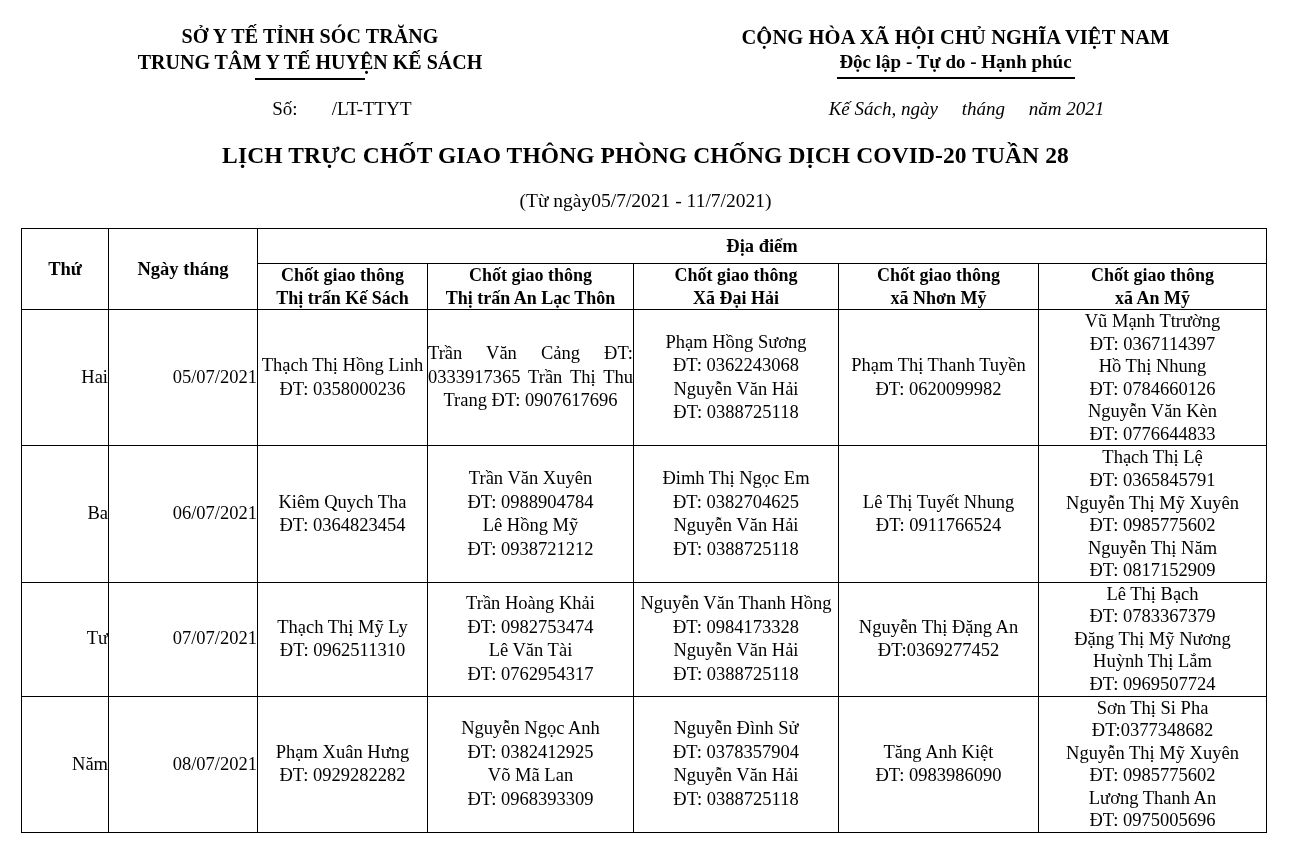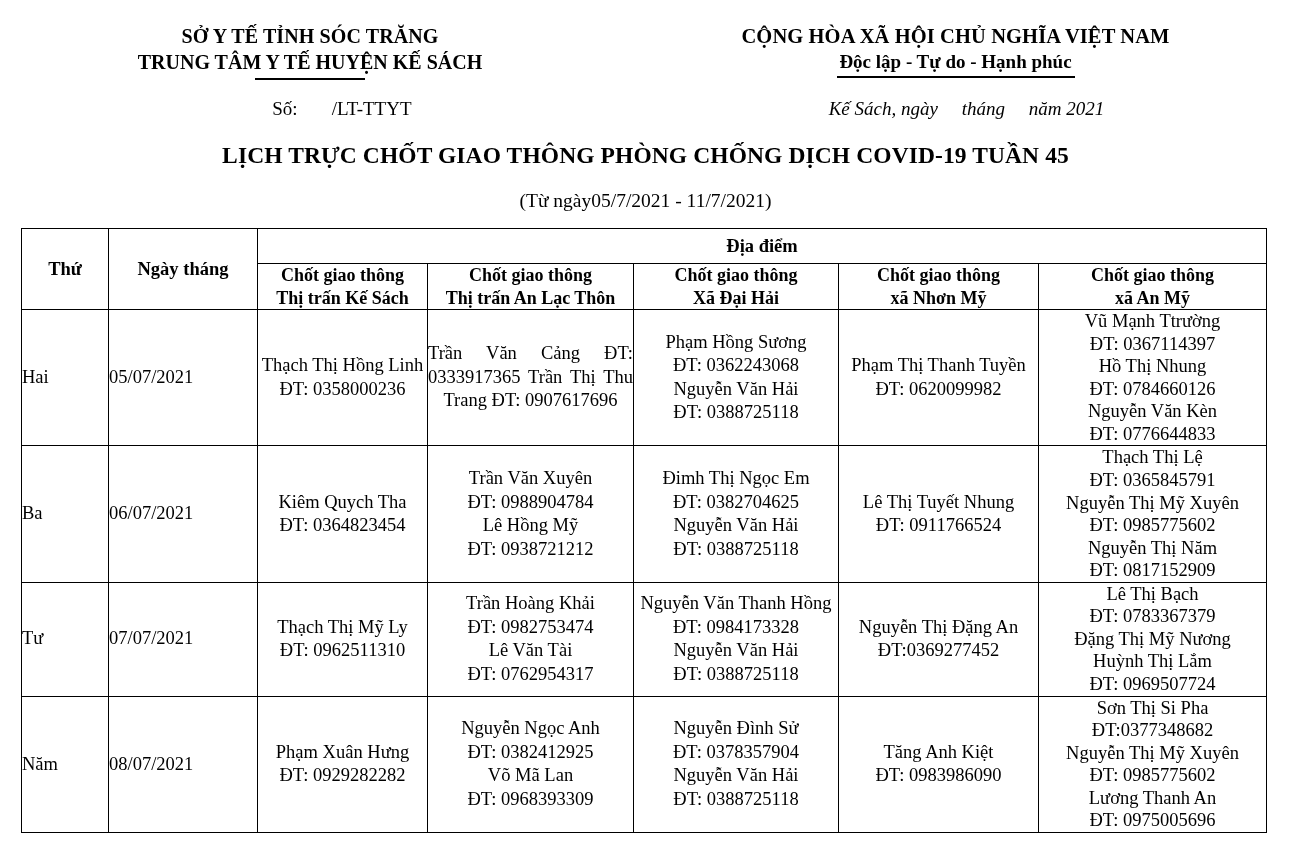--- a/index.html
+++ b/index.html
@@ -18,21 +18,21 @@
 
   .page {
     position: relative;
     width: 1291px;
     height: 845px;
   }
 
   
   .doc-header {
     display: flex;
-    align-items: flex-start;
+    align-items: center;
     padding-top: 24px;
   }
   .hdr-left {
     width: 620px;
     text-align: center;
   }
   .hdr-right {
     width: 671px;
     text-align: center;
   }
@@ -143,21 +143,21 @@
     padding: 5px 3px 7px 3px;
   }
   .cell {
     font-size: 18.5px;
     line-height: 1.27;
     text-align: center;
     padding: 4px 5px;
   }
   .cell-day, .cell-date {
     font-size: 18.5px;
-    text-align: left;
+    text-align: right;
   }
   .cell-just {
     text-align: justify;
     text-align-last: center;
     padding: 4px 6px;
   }
   .cell-tight {
     line-height: 1.22;
     padding: 2px 5px;
   }
@@ -199,21 +199,21 @@
 
   <div class="meta-row">
     <div class="meta-left">
       <span class="so-label">Số:</span><span>/LT-TTYT</span>
     </div>
     <div class="meta-right">
       <span>Kế Sách, ngày     tháng     năm 2021</span>
     </div>
   </div>
 
-  <div class="main-title">LỊCH TRỰC CHỐT GIAO THÔNG PHÒNG CHỐNG DỊCH COVID-19 TUẦN 45</div>
+  <div class="main-title">LỊCH TRỰC CHỐT GIAO THÔNG PHÒNG CHỐNG DỊCH COVID-20 TUẦN 28</div>
   <div class="sub-title">(Từ ngày05/7/2021 - 11/7/2021)</div>
 
   <div class="tbl-wrap">
     <table class="schedule">
       <colgroup>
         <col class="c-thu">
           <col class="c-ngay">
           <col class="c-ke">
         <col class="c-anlac">
           <col class="c-daihai">

